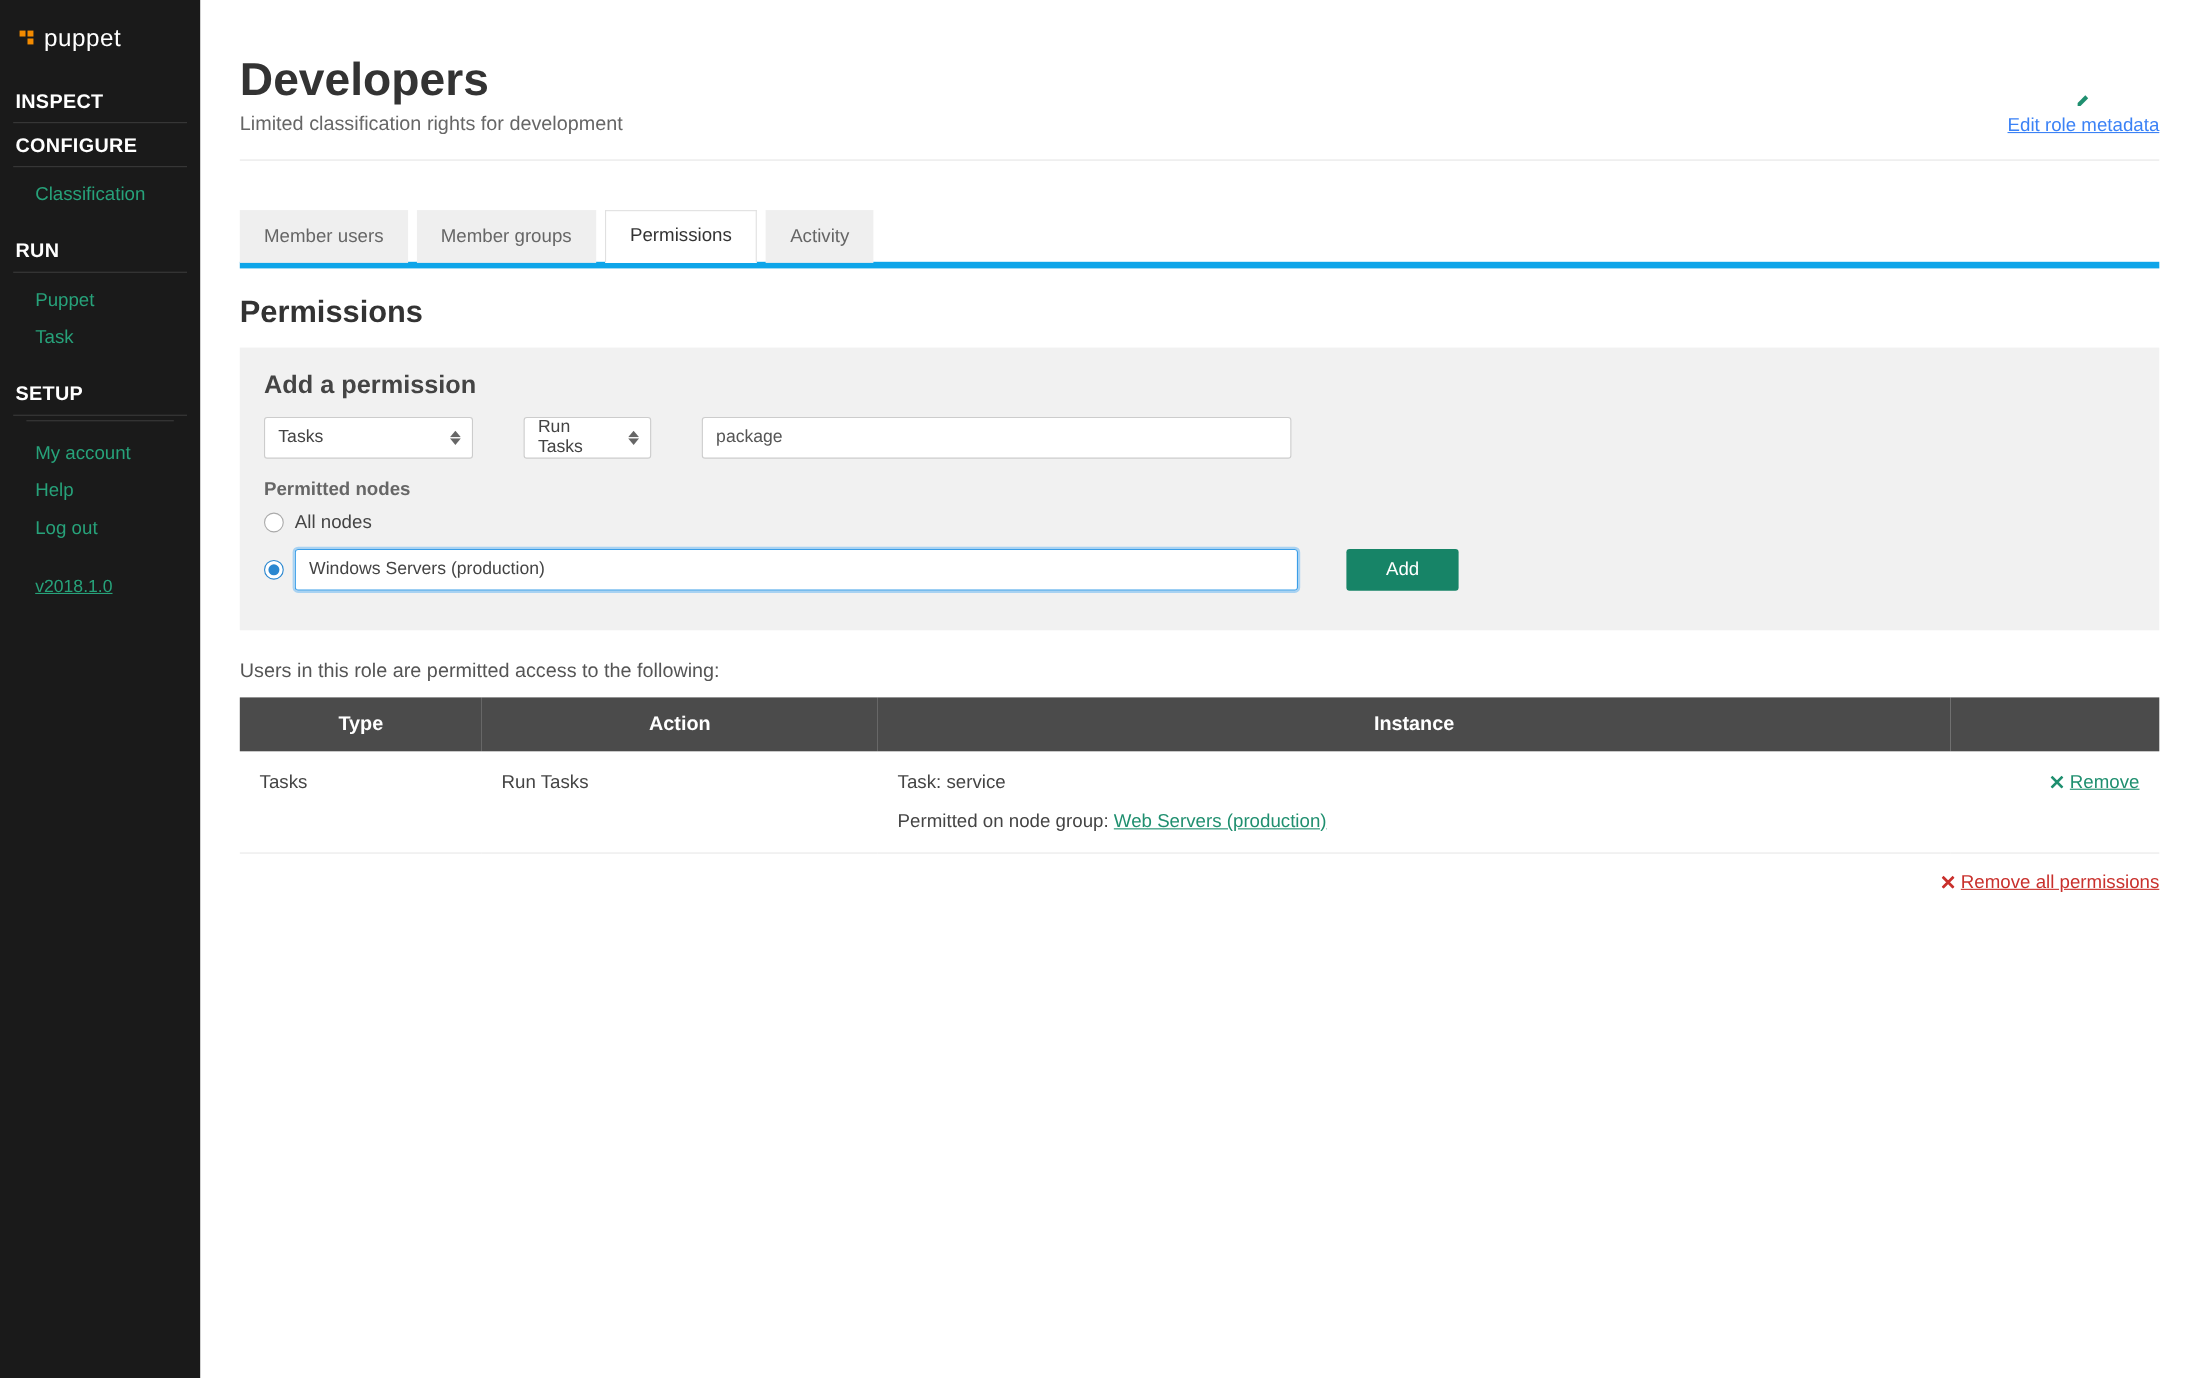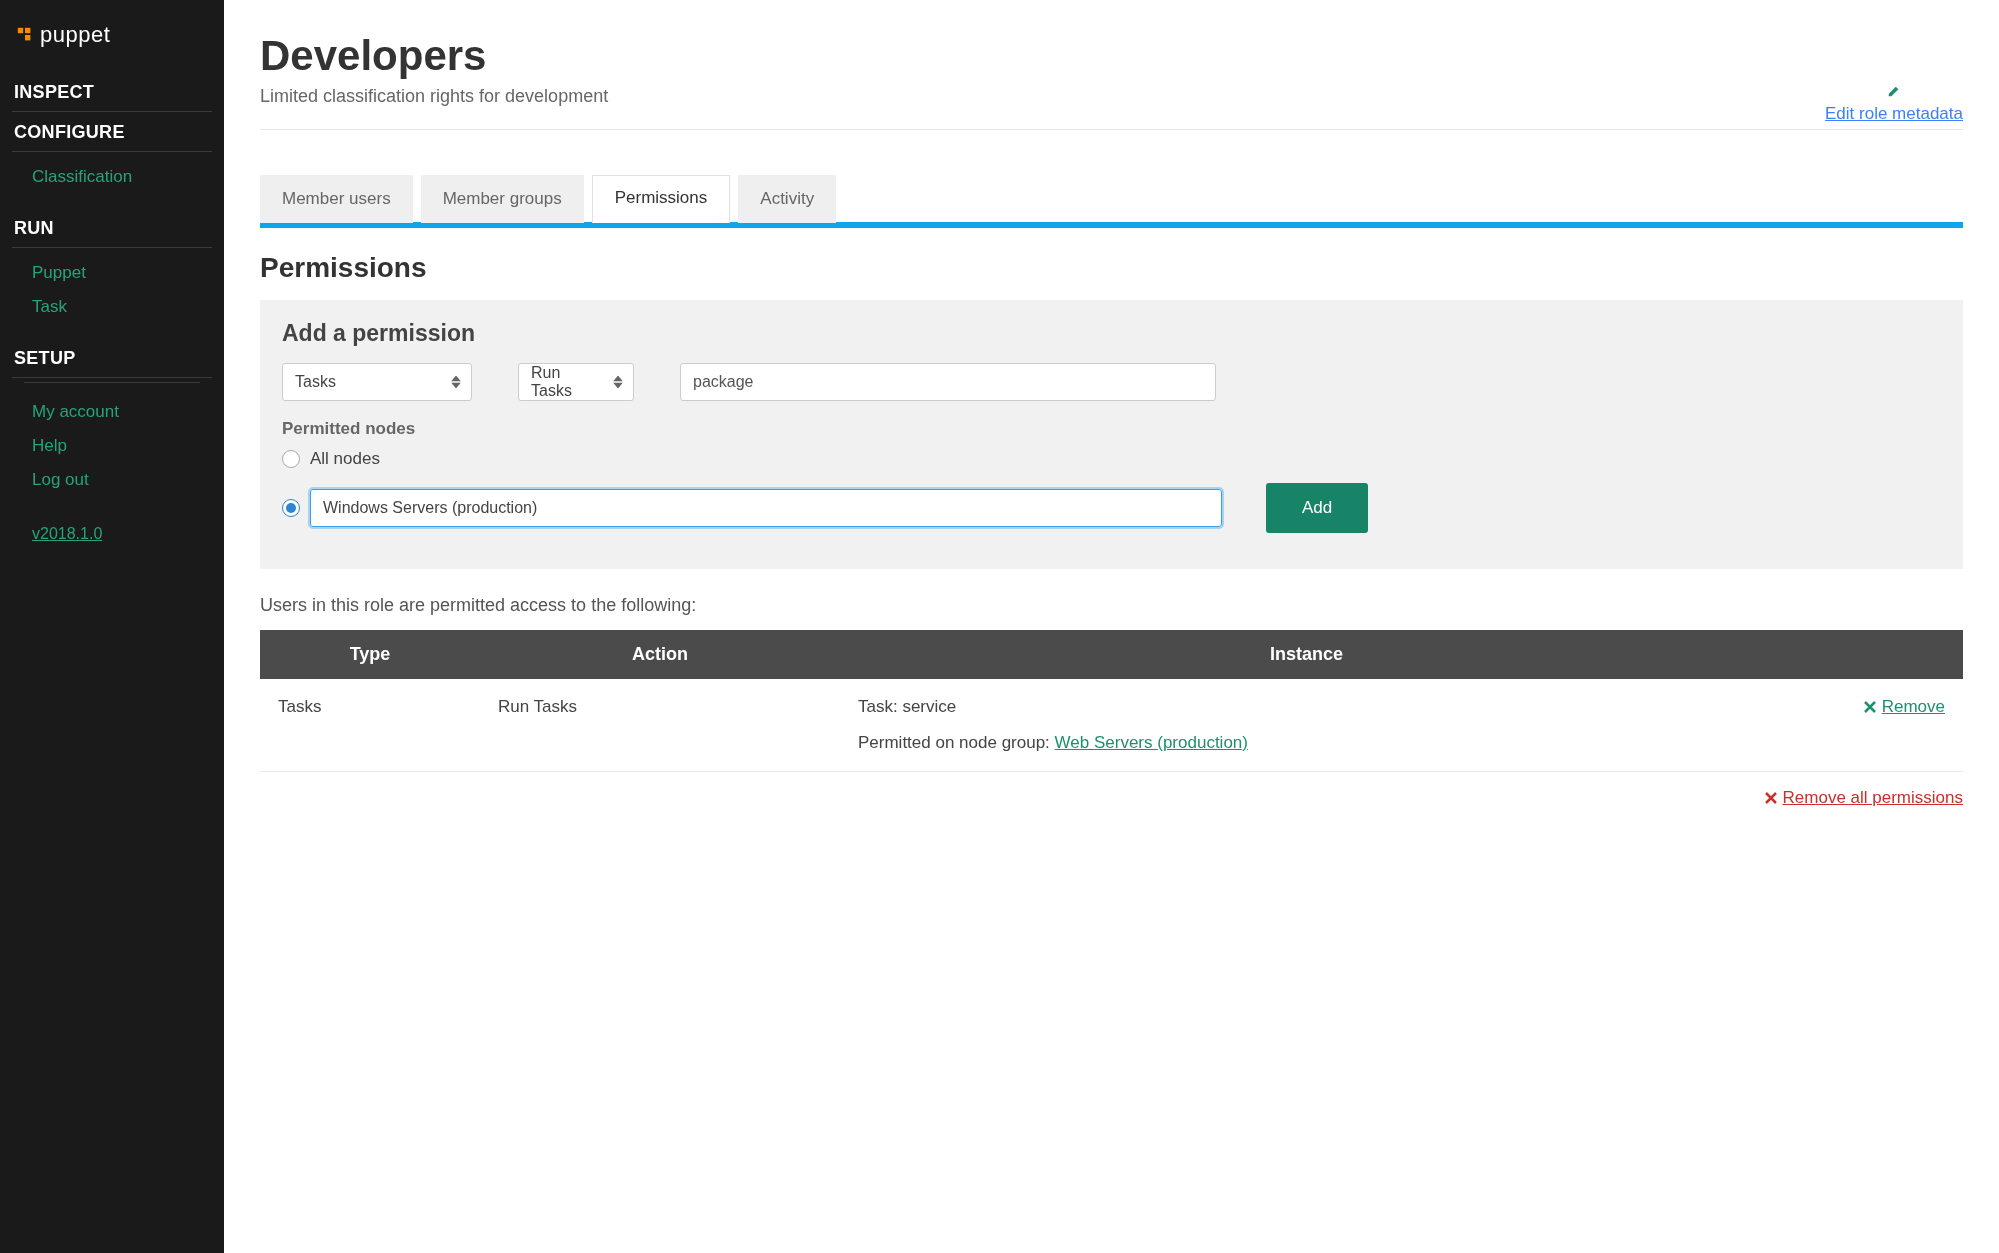--- a/index.html
+++ b/index.html
@@ -6,21 +6,21 @@
   body {
     font-family: -apple-system, BlinkMacSystemFont, "Segoe UI", Helvetica, Arial, sans-serif;
     font-size: 16px;
     color: #333;
     background: #fff;
     display: flex;
     min-height: 100vh;
   }
   
   .sidebar {
-    width: 224px;
+    width: 182px;
     background: #1a1a1a;
     color: #fff;
     flex-shrink: 0;
     display: flex;
     flex-direction: column;
     padding-bottom: 12px;
   }
   .logo {
     padding: 22px 16px 24px 16px;
     display:flex;
@@ -85,20 +85,21 @@
   .header-row {
     display:flex;
     justify-content:space-between;
     align-items:flex-start;
   }
   .page-title {
     font-size: 42px;
     font-weight: 700;
     color: #333;
     margin-bottom: 6px;
+    margin-top: 16px;
   }
   .page-subtitle {
     color: #666;
     font-size: 18px;
     margin-bottom: 22px;
   }
   .edit-link {
     color: #3b82f6;
     text-decoration: underline;
     font-size: 17px;
@@ -233,21 +234,21 @@
   .input-with-button {
     display:flex;
     gap:44px;
     align-items:center;
   }
   .btn-add {
     background:#178467;
     color:#fff;
     border:none;
     border-radius:3px;
-    height:50px;
+    height:38px;
     padding:0 36px;
     font-size:17px;
     cursor:pointer;
   }
   .help-text {
     color:#555;
     font-size:18px;
     margin-bottom:14px;
   }
   

